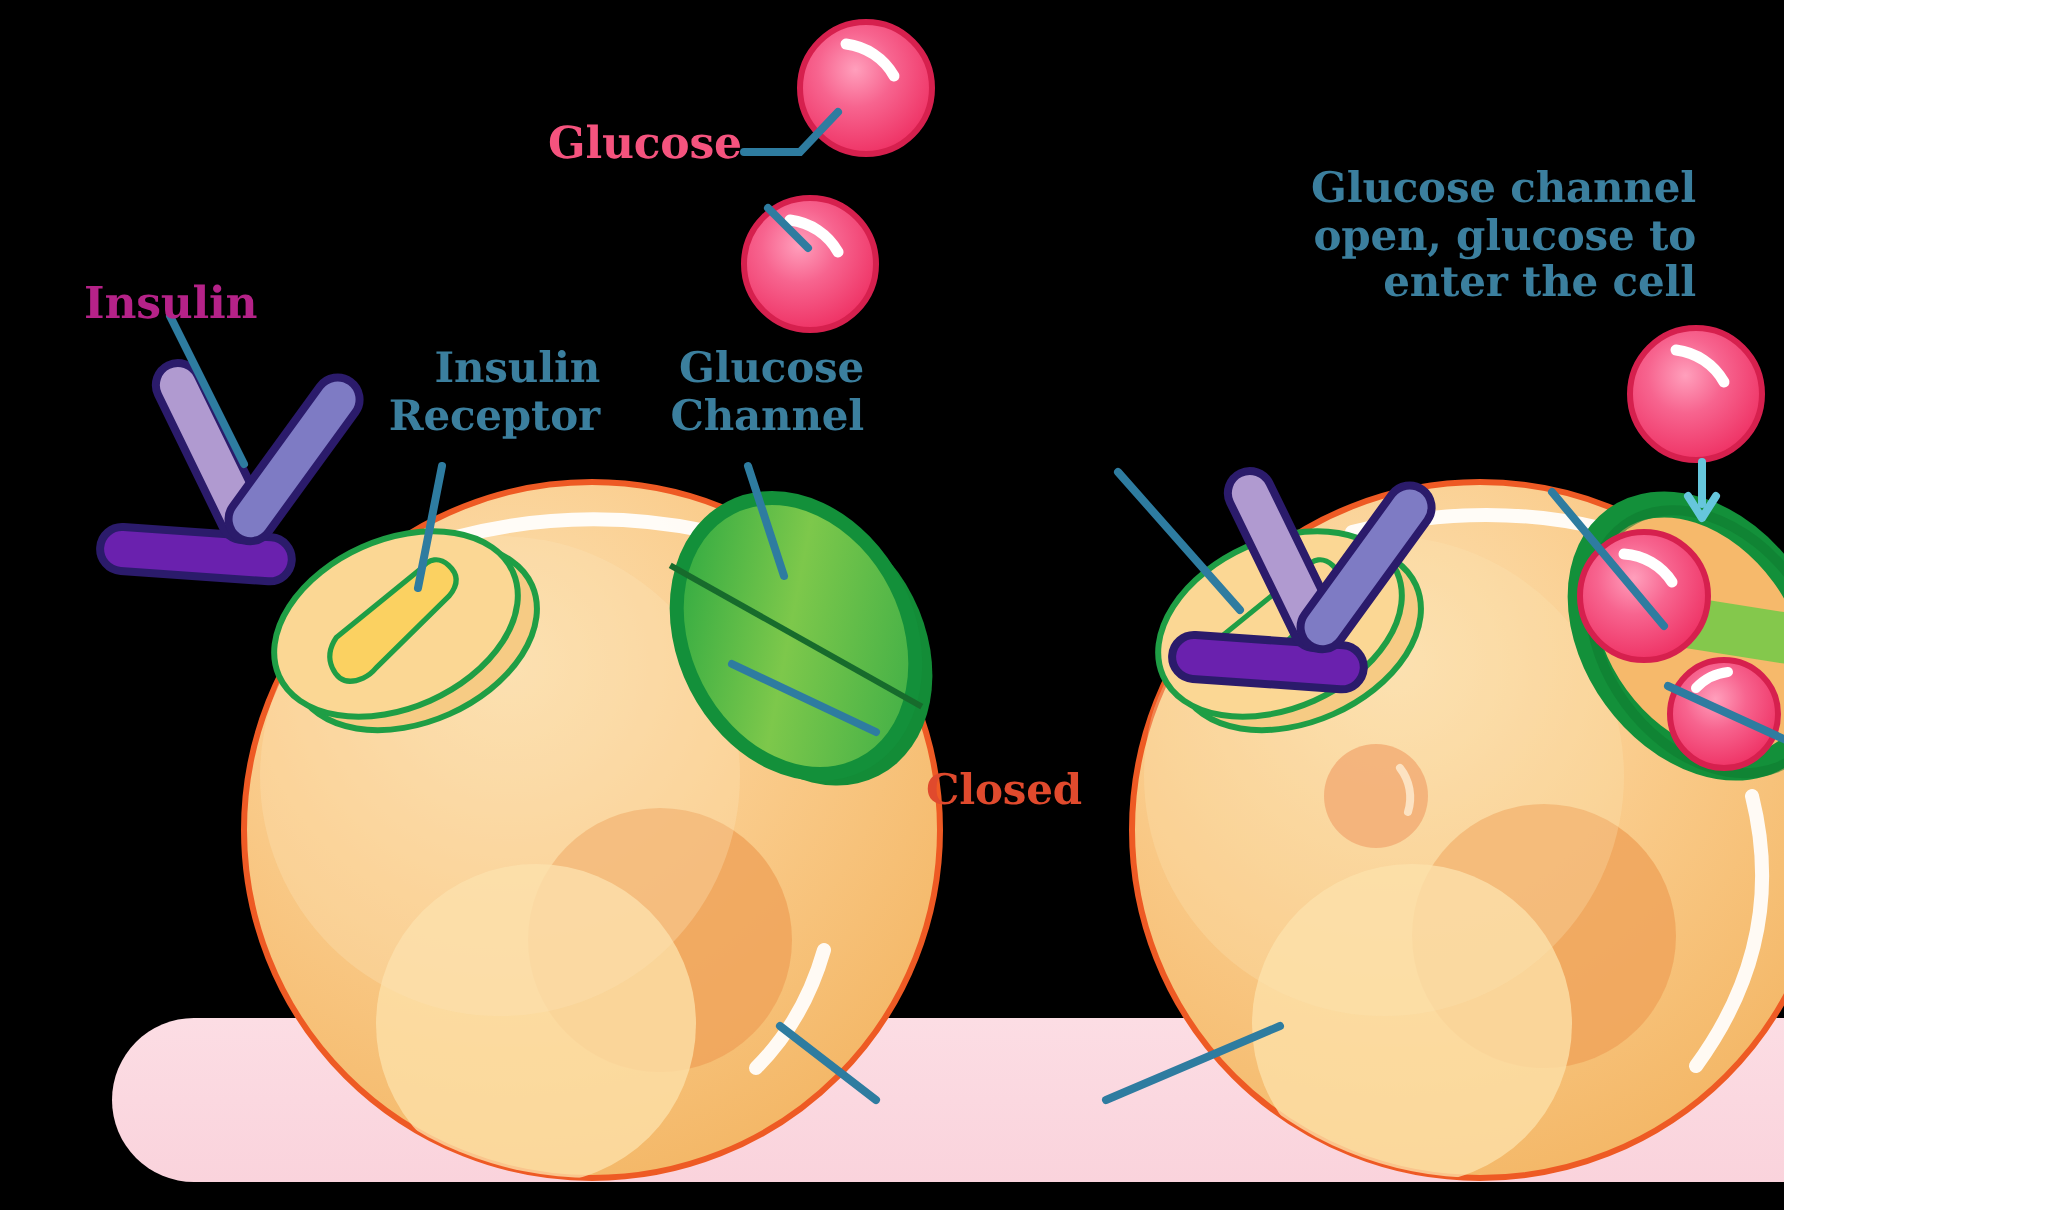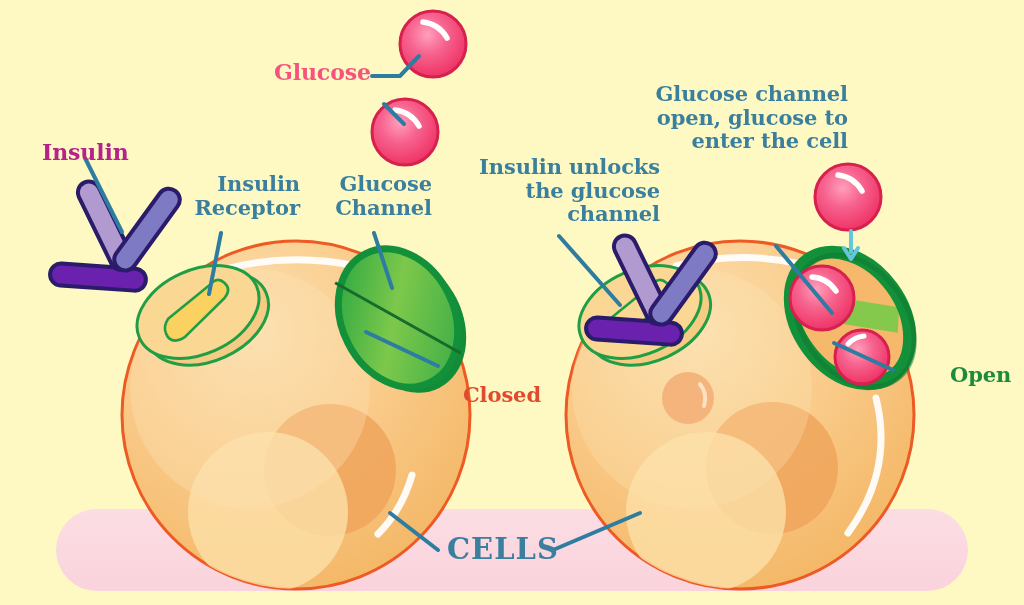--- a/index.html
+++ b/index.html
@@ -1,19 +1,19 @@
 <!DOCTYPE html>
 <html><head>
 <meta charset="utf-8">
 <style>
   html,body{margin:0;padding:0;background:#ffffff;}
   #stage{
     position:relative;
-    width:1024px;height:605px;
-    background:#fef9c3;
+    width:892px;height:605px;
+    background:#000000;
     overflow:hidden;
     font-family:"DejaVu Serif", serif;
   }
   #art{position:absolute;left:0;top:0;width:1024px;height:605px;}
   .lbl{
     position:absolute;
     font-family:"DejaVu Serif", serif;
     font-weight:700;
     line-height:1.12;
     white-space:pre-line;
@@ -171,23 +171,19 @@
   <div class="lbl c" style="left:180px; top:172px; width:120px; font-size:21px; color:#3B7F9E;">Insulin
 Receptor</div>
 
   <div class="lbl c" style="left:310px; top:172px; width:122px; font-size:21px; color:#3B7F9E;">Glucose
 Channel</div>
 
   <div class="lbl" style="left:463px; top:363px; font-size:21px; color:#E04A2D;margin-top:20px;">Closed</div>
 
   <div class="lbl" style="left:950px; top:363px; font-size:21px; color:#1D8A3C;">Open</div>
 
-  <div class="lbl c" style="left:470px; top:155px; width:190px; font-size:21px; color:#3B7F9E;">Insulin unlocks
-the glucose
-channel</div>
 
   <div class="lbl c" style="left:640px; top:82px; width:208px; font-size:21px; color:#3B7F9E;">Glucose channel
 open, glucose to
 enter the cell</div>
 
-  <div class="lbl" style="left:447px; top:533px; font-size:29px; color:#3B7F9E; letter-spacing:1px;">CELLS</div>
 
 </div>
 
 </body></html>

